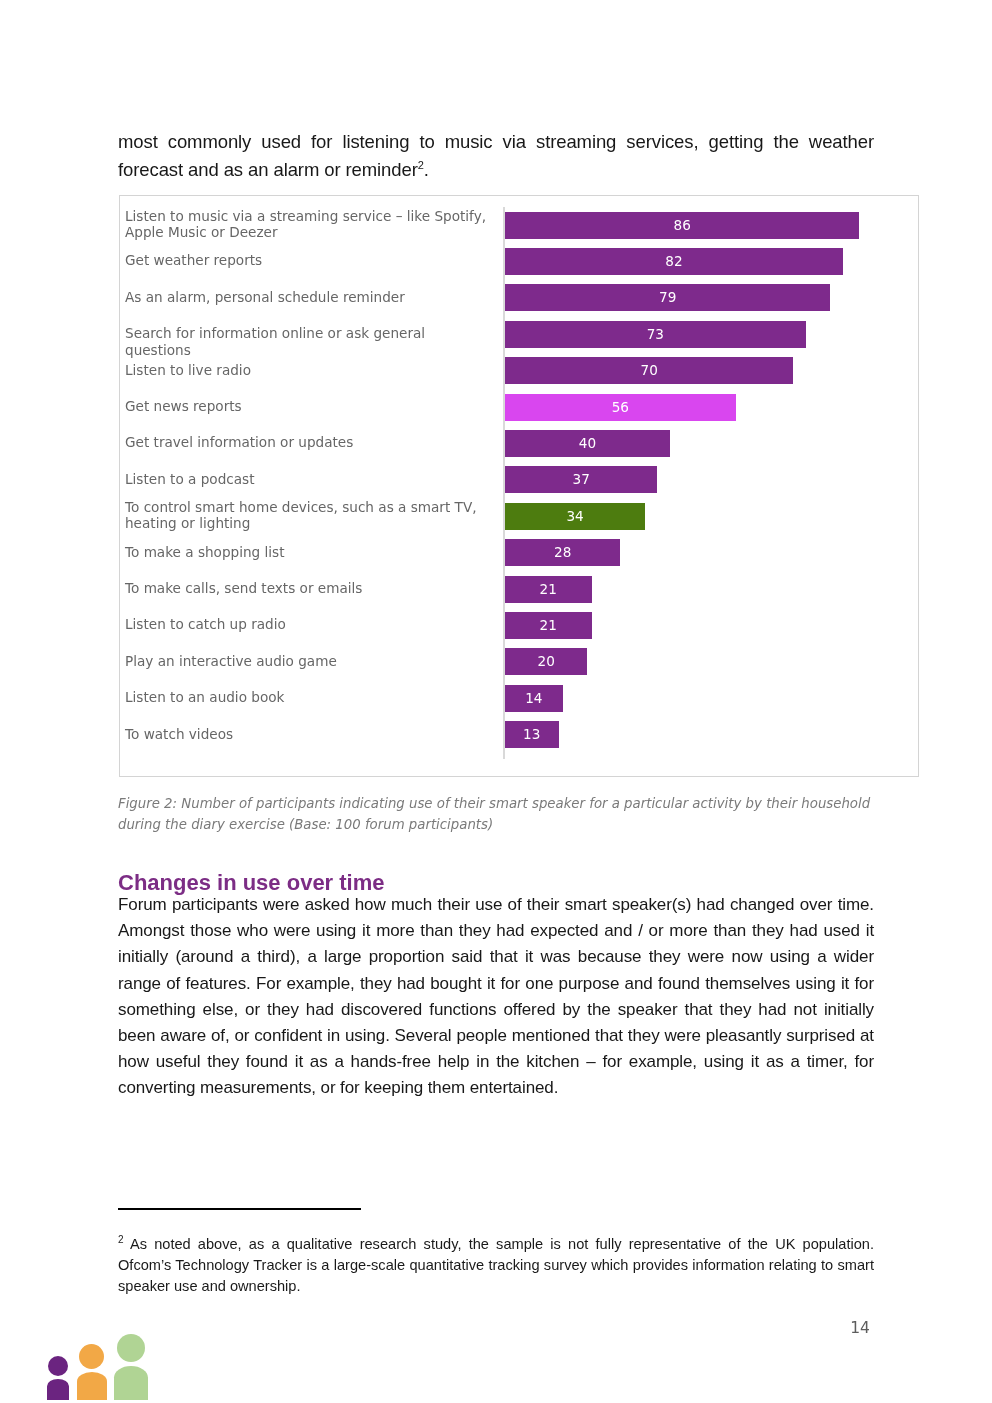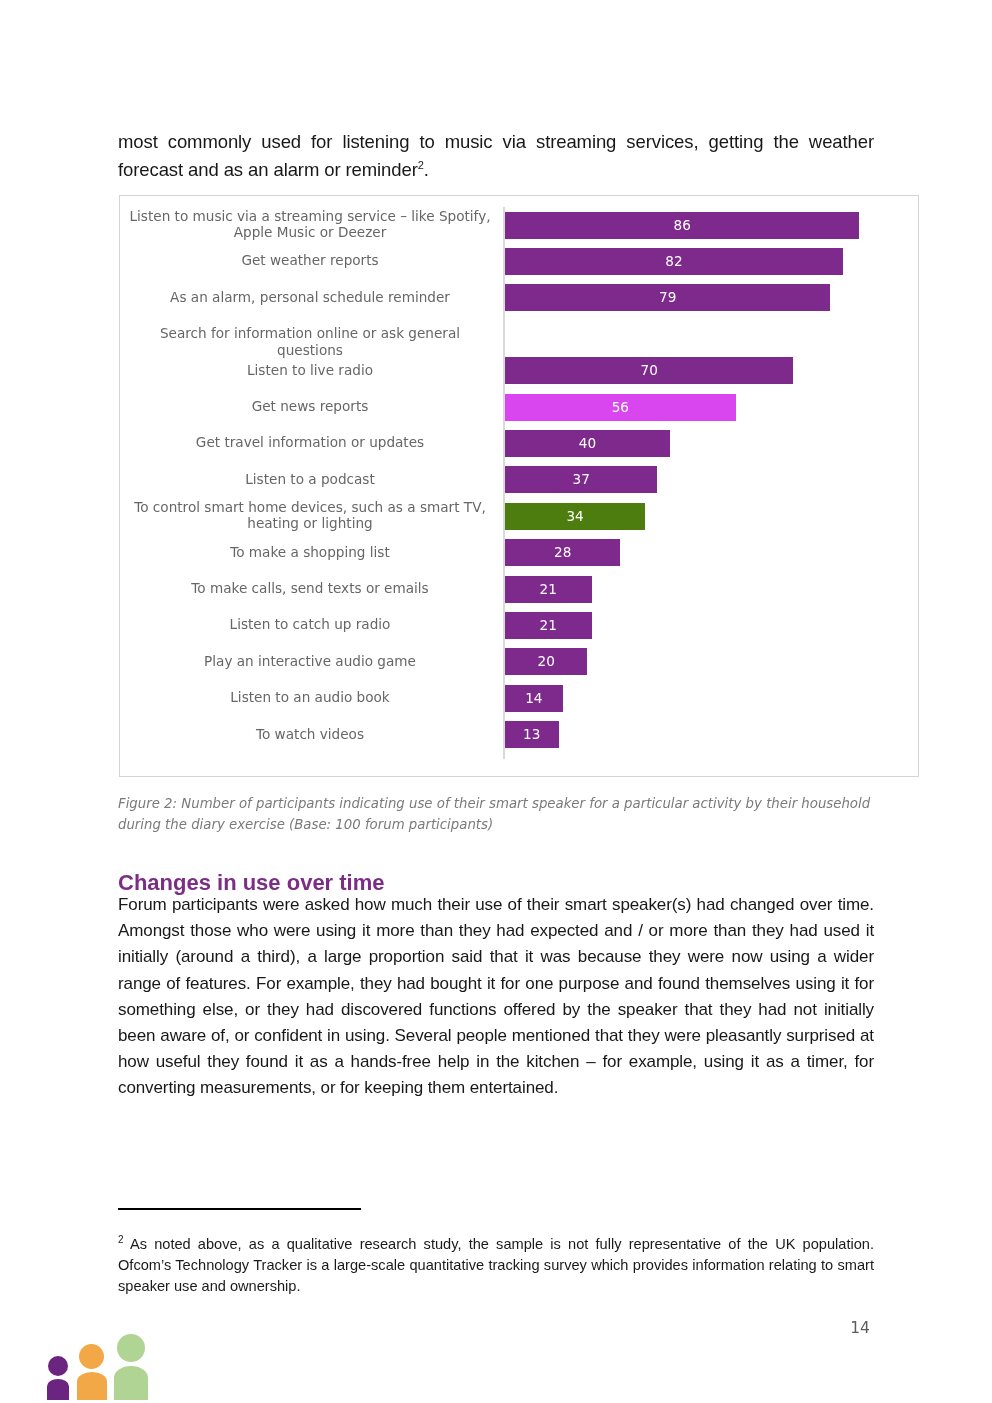--- a/index.html
+++ b/index.html
@@ -69,21 +69,21 @@
   .bar-row {
     position: absolute;
     left: 0;
     width: 100%;
     height: 36.4px;
   }
   .cat-label {
     position: absolute;
     right: 423px;
     width: 370px;
-    text-align: center;
+    text-align: left;
     font-size: 13.6px;
     line-height: 16.5px;
     color: #666666;
     font-family: "DejaVu Sans", sans-serif;
   }
   .cat-label.two-line {
     line-height: 16.5px;
   }
   .bar {
     position: absolute;
@@ -236,20 +236,23 @@
             </div>
           </div>
           <div class="bar-row" style="top: 83.8px;">
             <div class="cat-label" style="top: 8.95px;"><span>As an alarm, personal schedule reminder</span></div>
             <div class="bar" style="width: 325.48px; background: rgb(126, 42, 140);">
               <div class="bar-value">79</div>
             </div>
           </div>
           <div class="bar-row" style="top: 120.2px;">
             <div class="cat-label" style="top: 8.95px;"><span>Search for information online or ask general questions</span></div>
+            <div class="bar" style="width: 300.76px; background: rgb(126, 42, 140);">
+              <div class="bar-value">73</div>
+            </div>
           </div>
           <div class="bar-row" style="top: 156.6px;">
             <div class="cat-label" style="top: 8.95px;"><span>Listen to live radio</span></div>
             <div class="bar" style="width: 288.4px; background: rgb(126, 42, 140);">
               <div class="bar-value">70</div>
             </div>
           </div>
           <div class="bar-row" style="top: 193px;">
             <div class="cat-label" style="top: 8.95px;"><span>Get news reports</span></div>
             <div class="bar" style="width: 230.72px; background: #d946ef;">

